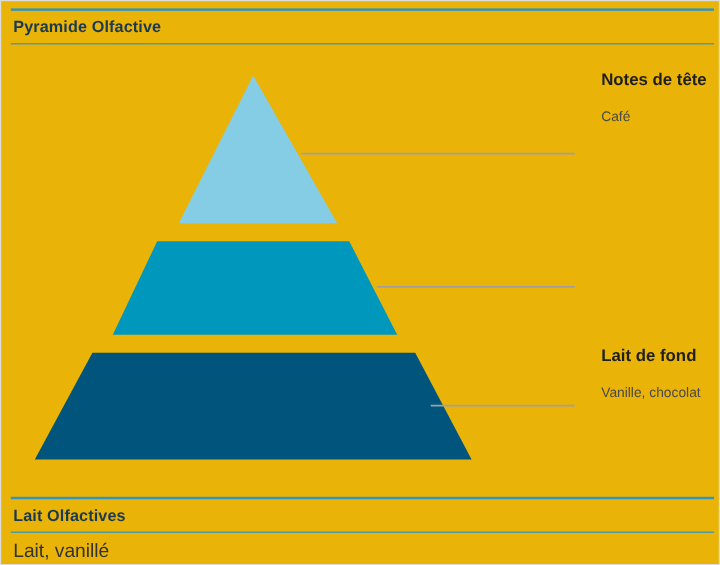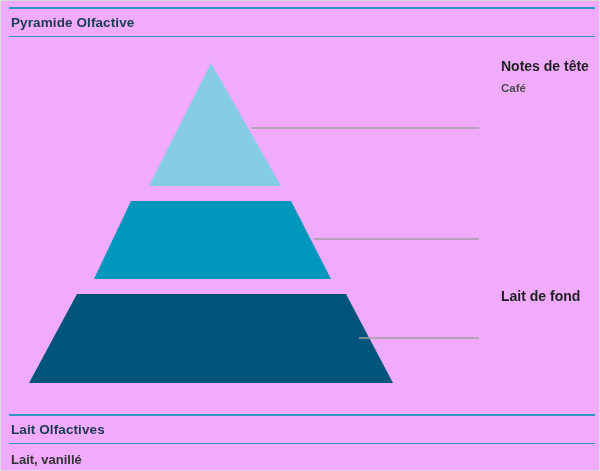--- a/index.html
+++ b/index.html
@@ -7,21 +7,21 @@
     padding: 0;
     background: #ffffff;
   }
   body {
     font-family: "Liberation Sans", sans-serif;
   }
   #page {
     position: relative;
     width: 600px;
     height: 471px;
-    background: #f0abfc;
+    background: #eab308;
     border: 1px solid #dcdcdc;
     box-sizing: border-box;
     overflow: hidden;
   }
 
   
   .section-header {
     position: absolute;
     left: 8px;
     width: 586px;
@@ -43,24 +43,23 @@
   }
 
   #header-top { top: 6px; }
   #footer-head { top: 413px; }
 
   
   #footer-body {
     position: absolute;
     left: 10px;
     top: 452px;
-    font-size: 13px;
+    font-size: 16px;
     color: #333333;
     line-height: 14px;
-    font-weight: bold;
   }
 
   
   #pyramid-area {
     position: absolute;
     left: 0;
     top: 0;
     width: 600px;
     height: 471px;
     pointer-events: none;
@@ -75,25 +74,25 @@
   }
   .callout-title {
     font-size: 14px;
     font-weight: bold;
     color: #1f1f1f;
     line-height: 15px;
     white-space: nowrap;
   }
   .callout-value {
     font-size: 11.5px;
-    font-weight: bold;
+    font-weight: normal;
     color: #4a4a4a;
     line-height: 15px;
     white-space: nowrap;
-    margin-top: 7px;
+    margin-top: 17px;
   }
   #callout-0 { top: 58px; }
   #callout-1 { top: 173px; }
   #callout-2 { top: 288px; }
 </style>
 </head>
 <body>
 
 <div id="page">
 
@@ -121,20 +120,21 @@
   <div class="callout" id="callout-0">
     <div class="callout-title">Notes de tête</div>
     <div class="callout-value">Café</div>
   </div>
 
   <div class="callout" id="callout-1">
   </div>
 
   <div class="callout" id="callout-2">
     <div class="callout-title">Lait de fond</div>
+    <div class="callout-value">Vanille, chocolat</div>
   </div>
 
   <div class="section-header" id="footer-head">
     <div class="rule" style="background: rgb(46, 149, 196);"></div>
     <div class="section-title" style="color: rgb(26, 58, 82);">Lait Olfactives</div>
     <div class="rule thin" style="background: rgb(46, 149, 196);"></div>
   </div>
 
   <div id="footer-body">Lait, vanillé</div>
 

